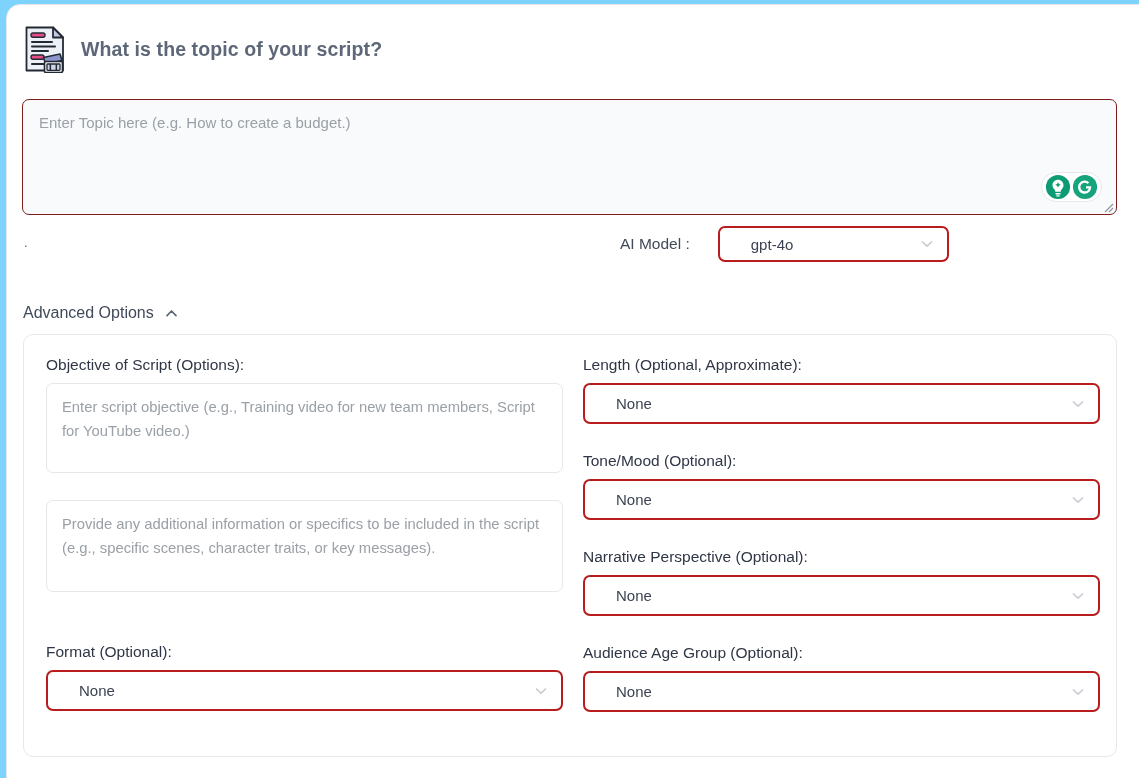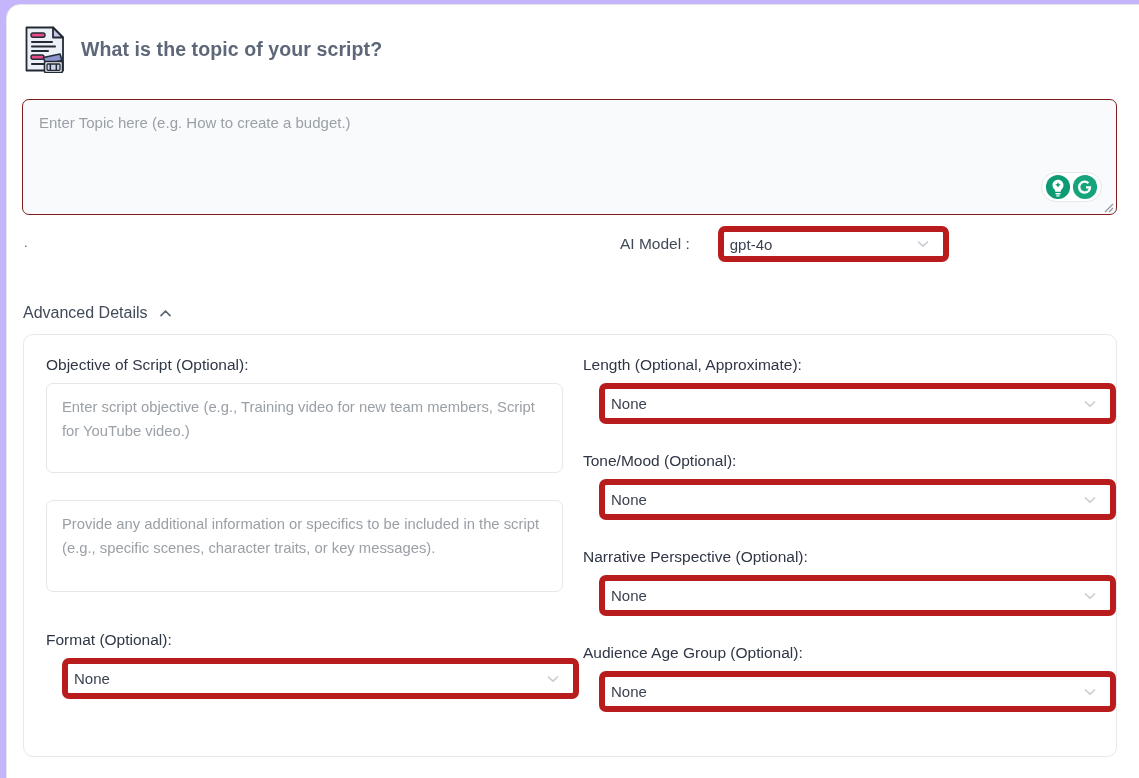--- a/index.html
+++ b/index.html
@@ -8,21 +8,21 @@
     width: 1139px; height: 778px;
     background: #ffffff;
     font-family: "Liberation Sans", sans-serif;
     -webkit-font-smoothing: antialiased;
   }
 
   .page {
     position: relative;
     width: 1139px;
     height: 778px;
-    background: #c4b5fd;
+    background: #7dd3fc;
     overflow: hidden;
   }
 
   
   .outer-card {
     position: absolute;
     left: 6px;
     top: 4px;
     width: 1190px;
     height: 900px;
@@ -130,25 +130,25 @@
     gap: 28px;
   }
   .model-label {
     font-size: 15.5px;
     color: #414a59;
     white-space: nowrap;
   }
   .select-box {
     position: relative;
     background: #ffffff;
-    border: 6px solid #b91c1c;
+    border: 2px solid #b91c1c;
     border-radius: 7px;
     display: flex;
     align-items: center;
-    padding: 0 34px 0 6px;
+    padding: 0 34px 0 31px;
     font-size: 15px;
     color: #3b4251;
     cursor: pointer;
     user-select: none;
   }
   .model-select {
     width: 231px;
     height: 36px;
   }
   .chev {
@@ -215,27 +215,26 @@
     outline: none;
     display: block;
   }
   .ta::placeholder { color: #9aa0a6; }
   .ta-objective { height: 90px; }
   .ta-details   { height: 92px; }
 
   .opt-select {
     width: 100%;
     height: 41px;
-    margin-left: 16px;
   }
 
   
   .blk-objective { position: absolute; left: 0; top: 0;   width: 100%; }
   .blk-details   { position: absolute; left: 0; top: 144px; width: 100%; }
-  .blk-format    { position: absolute; left: 0; top: 275px; width: 100%; }
+  .blk-format    { position: absolute; left: 0; top: 287px; width: 100%; }
 
   .blk-length    { position: absolute; left: 0; top: 0;   width: 100%; }
   .blk-tone      { position: absolute; left: 0; top: 96px; width: 100%; }
   .blk-narr      { position: absolute; left: 0; top: 192px; width: 100%; }
   .blk-age       { position: absolute; left: 0; top: 288px; width: 100%; }
 </style>
 </head>
 <body>
 
 <div class="page">
@@ -292,32 +291,32 @@
       <span class="model-label">AI Model :</span>
       <div class="select-box model-select">
         <span>gpt-4o</span>
         <svg class="chev" viewBox="0 0 16 16">
           <path d="M3.5 6 L8 10.2 L12.5 6"></path>
         </svg>
       </div>
     </div>
 
     <div class="adv-toggle">
-      <span class="adv-toggle-label">Advanced Details</span>
+      <span class="adv-toggle-label">Advanced Options</span>
       <svg class="chev-up" viewBox="0 0 17 17">
         <path d="M4 10.6 L8.5 6 L13 10.6"></path>
       </svg>
     </div>
 
     <div class="adv-panel">
 
       <div class="col-left">
 
         <div class="blk-objective">
-          <label class="field-label">Objective of Script (Optional):</label>
+          <label class="field-label">Objective of Script (Options):</label>
           <textarea class="ta ta-objective" placeholder="Enter script objective (e.g., Training video for new team members, Script for YouTube video.)" style=""></textarea>
         </div>
 
         <div class="blk-details">
           <textarea class="ta ta-details" placeholder="Provide any additional information or specifics to be included in the script (e.g., specific scenes, character traits, or key messages)." style=""></textarea>
         </div>
 
         <div class="blk-format">
           <label class="field-label">Format (Optional):</label>
           <div class="select-box opt-select">

